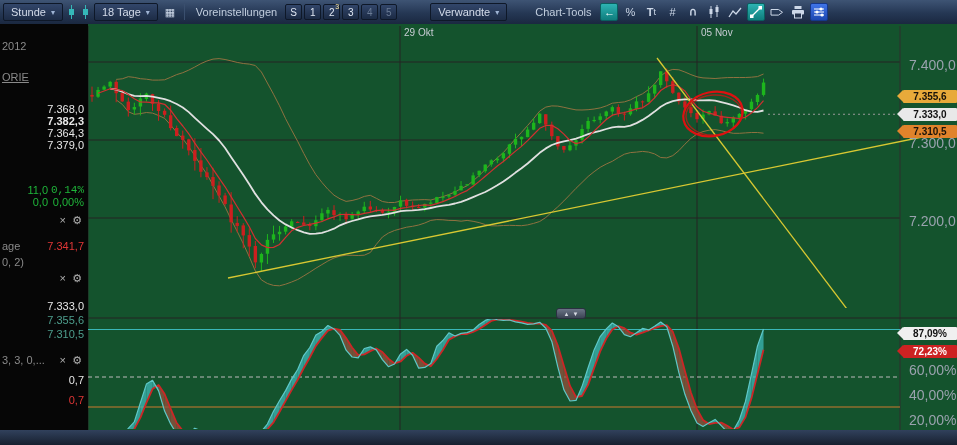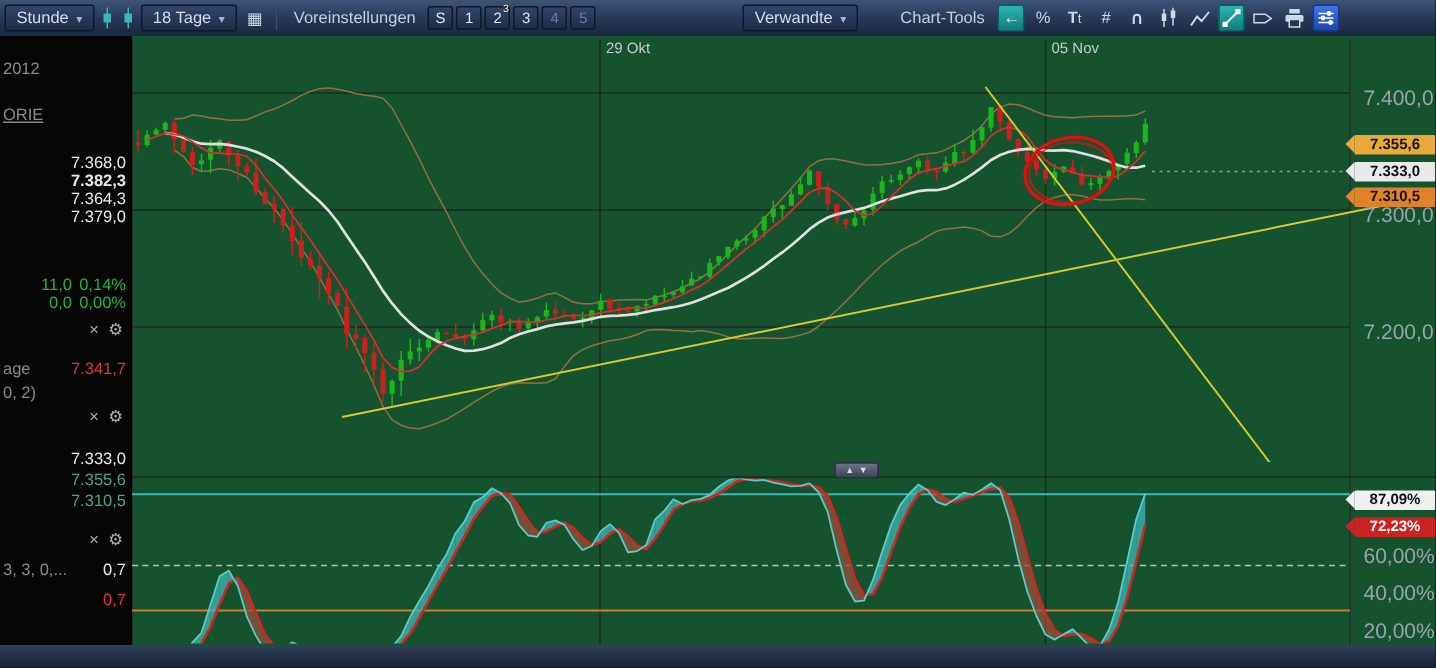--- a/index.html
+++ b/index.html
@@ -74,21 +74,21 @@
     <span class="sep"></span>
     <span class="tb-label">Voreinstellungen</span>
     <div id="preset-wrap" style="display:flex">
         <div class="preset">S</div>
         <div class="preset">1</div>
         <div class="preset">2<span class="sup">3</span></div>
         <div class="preset">3</div>
         <div class="preset dim">4</div>
         <div class="preset dim">5</div>
       </div>
-    <div class="tb-btn" style="margin-left:98px">
+    <div class="tb-btn" style="margin-left:33px">
       <span>Verwandte</span>
       <span class="chev">▾</span>
     </div>
     <span class="tb-label" style="margin-left:28px">Chart-Tools</span>
     <span class="icon-btn active-teal">←</span>
     <span class="icon-btn">%</span>
     <span class="icon-btn texticon">
         <b>T</b>
         <i>t</i>
       </span>
@@ -527,21 +527,21 @@
         <span class="txt white" style="right: 4px;">7.382,3</span>
       </div>
       <div class="srow" style="top: 103px;">
         <span class="txt white" style="right: 4px;">7.364,3</span>
       </div>
       <div class="srow" style="top: 115px;">
         <span class="txt white" style="right: 4px;">7.379,0</span>
       </div>
       <div class="srow" style="top: 160px;">
         <span class="txt green" style="right: 40px;">11,0</span>
-        <span class="val green" style="right: 4px;">0,14%</span>
+        <span class="val green" style="right: 4px; font-family: Liberation Mono, monospace;">0,14%</span>
       </div>
       <div class="srow" style="top: 172px;">
         <span class="txt green" style="right: 40px; text-align: center;">0,0</span>
         <span class="val green" style="right: 4px;">0,00%</span>
       </div>
       <div class="srow" style="top: 190px;">
         <span class="sic" style="right: 22px;">×</span>
         <span class="sic" style="right: 6px;">⚙</span>
       </div>
       <div class="srow" style="top: 216px; padding-left: 24px;">
@@ -558,21 +558,21 @@
       <div class="srow" style="top: 276px;">
         <span class="txt white" style="right: 4px;">7.333,0</span>
       </div>
       <div class="srow" style="top: 290px;">
         <span class="txt teal" style="right: 4px;">7.355,6</span>
       </div>
       <div class="srow" style="top: 304px;">
         <span class="txt teal" style="right: 4px;">7.310,5</span>
       </div>
       <div class="srow" style="top: 330px;">
-        <span class="txt gray" style="left: 2px; margin-top: 20px;">3, 3, 0,...</span>
+        <span class="txt gray" style="left: 2px;">3, 3, 0,...</span>
         <span class="sic" style="right: 22px;">×</span>
         <span class="sic" style="right: 6px;">⚙</span>
       </div>
       <div class="srow" style="top: 350px;">
         <span class="txt white" style="right: 4px;">0,7</span>
       </div>
       <div class="srow" style="top: 370px;">
         <span class="txt red" style="right: 4px;">0,7</span>
       </div>
     </div>

